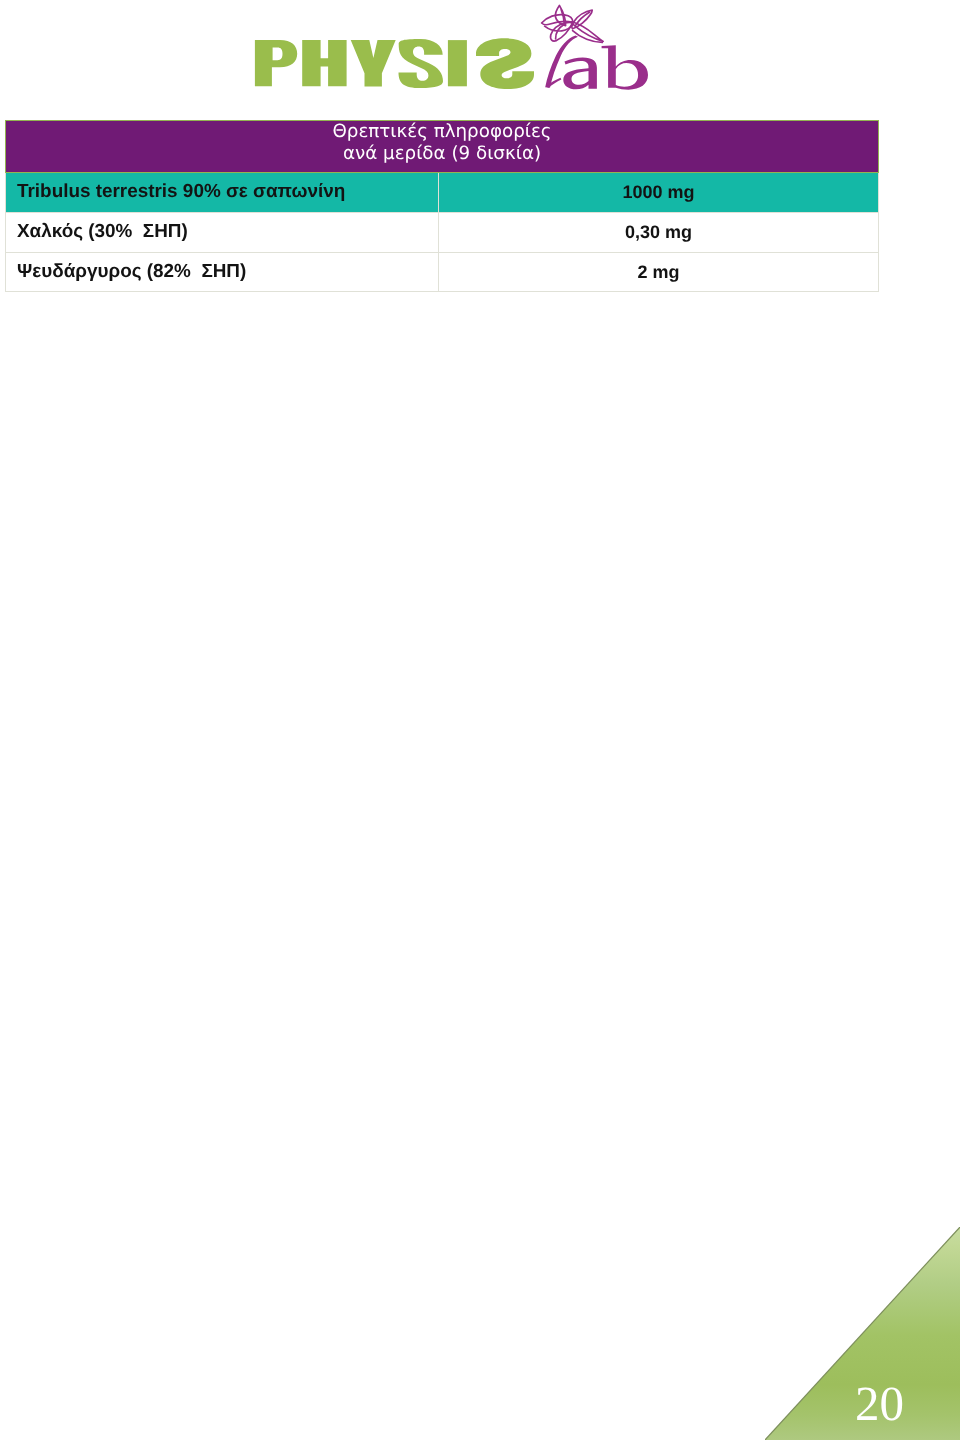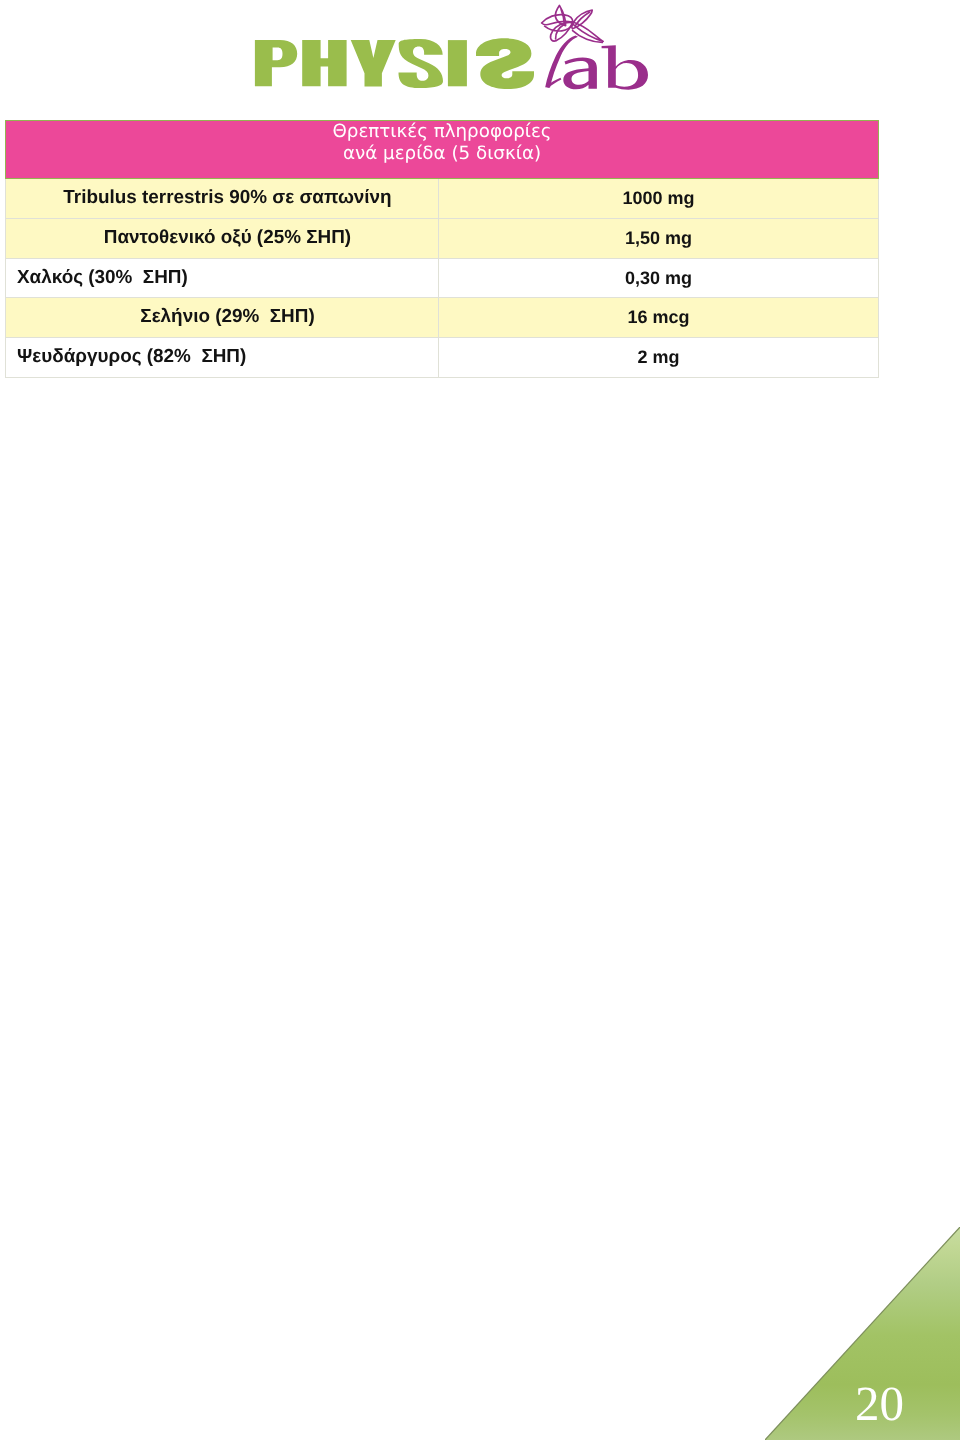--- a/index.html
+++ b/index.html
@@ -7,26 +7,26 @@
         -webkit-font-smoothing:antialiased;text-rendering:geometricPrecision;}
   .page{position:absolute;left:0;top:0;width:960px;height:1440px;}
 
   
   .logo{position:absolute;left:0px;top:0px;width:960px;height:100px;}
   .logo svg{display:block;}
 
   
   .nut-table{position:absolute;left:5px;top:120px;width:873px;border-collapse:collapse;table-layout:fixed;}
   .nut-table td{border:1px solid #e0e1d7;padding:0;vertical-align:middle;}
-  .nut-table td.hdr{background:#ec4899;color:#ffffff;text-align:center;
+  .nut-table td.hdr{background:#701a75;color:#ffffff;text-align:center;
        font-family:"DejaVu Sans",sans-serif;font-size:18.3px;line-height:21.5px;
-       padding:0 0 14px;border-color:#93b351 !important;}
+       padding:0 0 8px;border-color:#93b351 !important;}
   .nut-table td.name{font-weight:bold;font-size:18.9px;color:#131313;padding-left:11px;height:38.8px;white-space:pre-wrap;line-height:38.8px;}
   .nut-table td.val{font-weight:bold;font-size:18px;color:#131313;text-align:center;height:38.8px;line-height:38.8px;}
-  .nut-table td.shade{background:#fef9c3;text-align:center;}
+  .nut-table td.shade{background:#14b8a6;}
 
   
   .corner{position:absolute;left:765px;top:1227px;width:195px;height:213px;overflow:hidden;}
   .corner svg{display:block;}
   .pageno{position:absolute;left:855px;top:1370px;
           font-family:"Liberation Serif",serif;font-size:49px;line-height:68px;color:#ffffff;letter-spacing:0px;}
 </style>
 </head>
 <body>
 
@@ -92,38 +92,30 @@
 
   <table class="nut-table">
     <colgroup>
         <col style="width:433px">
         <col style="width:440px">
       </colgroup>
     <tbody>
       <tr>
         <td class="hdr" colspan="2">
           <div>Θρεπτικές πληροφορίες</div>
-          <div>ανά μερίδα (5 δισκία)</div>
+          <div>ανά μερίδα (9 δισκία)</div>
         </td>
       </tr>
       <tr>
         <td class="name shade">Tribulus terrestris 90% σε σαπωνίνη</td>
         <td class="val shade">1000 mg</td>
       </tr>
       <tr>
-        <td class="name shade">Παντοθενικό οξύ (25% ΣΗΠ)</td>
-        <td class="val shade">1,50 mg</td>
-      </tr>
-      <tr>
         <td class="name">Χαλκός (30%  ΣΗΠ)</td>
         <td class="val">0,30 mg</td>
-      </tr>
-      <tr>
-        <td class="name shade">Σελήνιο (29%  ΣΗΠ)</td>
-        <td class="val shade">16 mcg</td>
       </tr>
       <tr>
         <td class="name">Ψευδάργυρος (82%  ΣΗΠ)</td>
         <td class="val">2 mg</td>
       </tr>
     </tbody>
   </table>
 
   <div class="corner">
     <svg width="195" height="213" viewBox="0 0 195 213" xmlns="http://www.w3.org/2000/svg">

